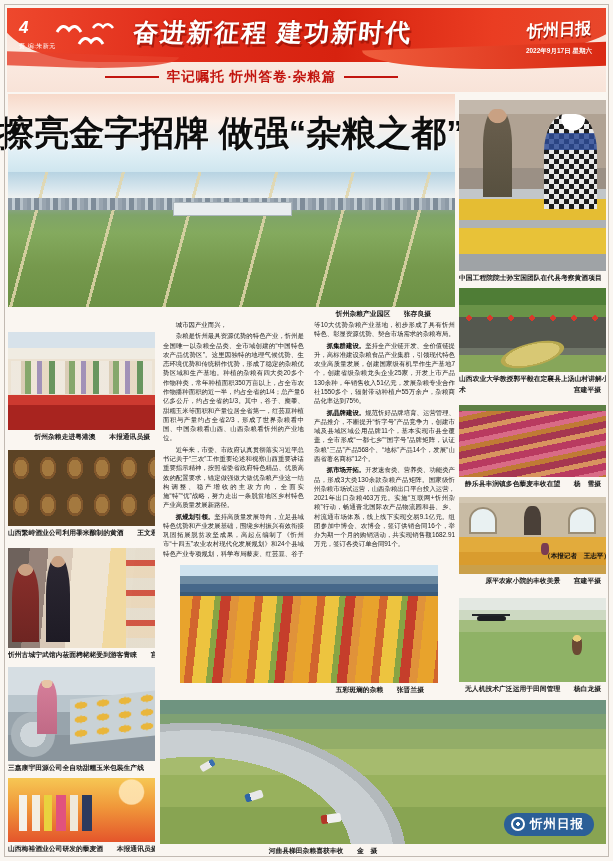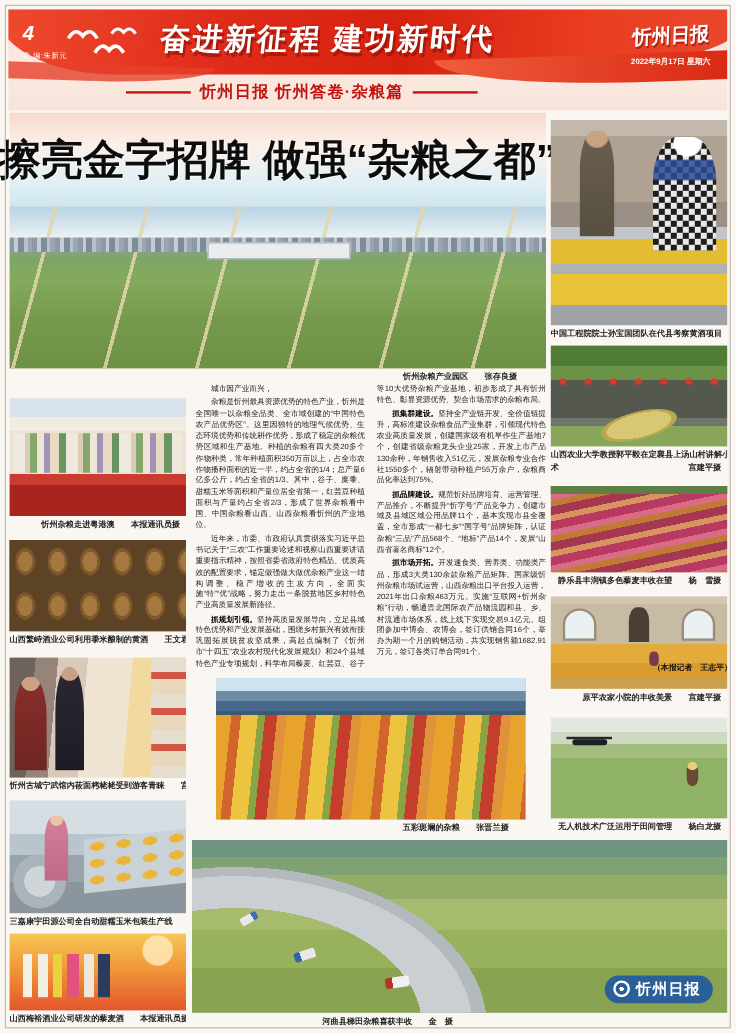--- a/index.html
+++ b/index.html
@@ -98,21 +98,21 @@
     <path d="M26 26 Q32 16 38 24 Q44 16 50 26" fill="none" stroke="#ffffff" stroke-width="3"></path>
     <path d="M40 10 Q45 3 50 9 Q55 3 60 10" fill="none" stroke="#ffffff" stroke-width="2.5"></path>
   </svg>
   <div class="banner-title">奋进新征程 建功新时代</div>
   <div class="masthead-box">
     <div class="masthead">忻州日报</div>
     <div class="date">2022年9月17日 星期六</div>
   </div>
   <div class="subtitle-row">
     <span class="dash"></span>
-    <span class="subtitle">忻州日报 忻州答卷·杂粮篇</span>
+    <span class="subtitle">牢记嘱托 忻州答卷·杂粮篇</span>
     <span class="dash"></span>
   </div>
 </div>
 
 <div class="headline">擦亮金字招牌 做强“杂粮之都”</div>
 
 <figure style="left:8px;top:172px;width:447px;height:148px;">
   <div class="ph ph-aerial">
     <div class="buildings"></div>
     <div class="complex"></div>

